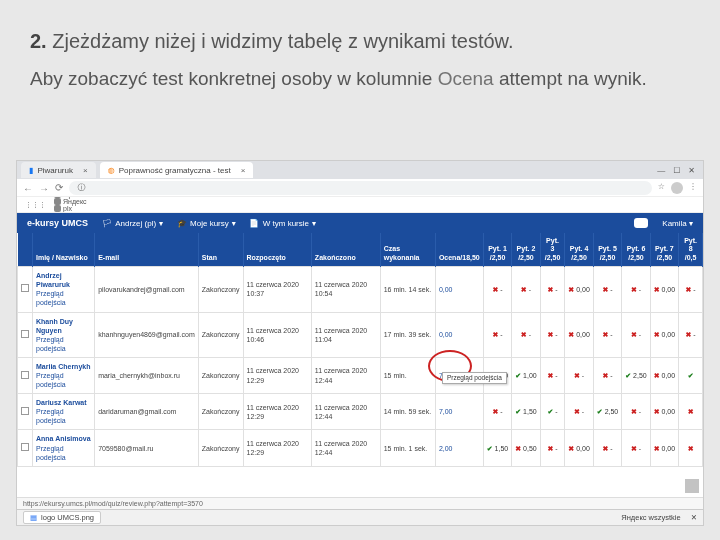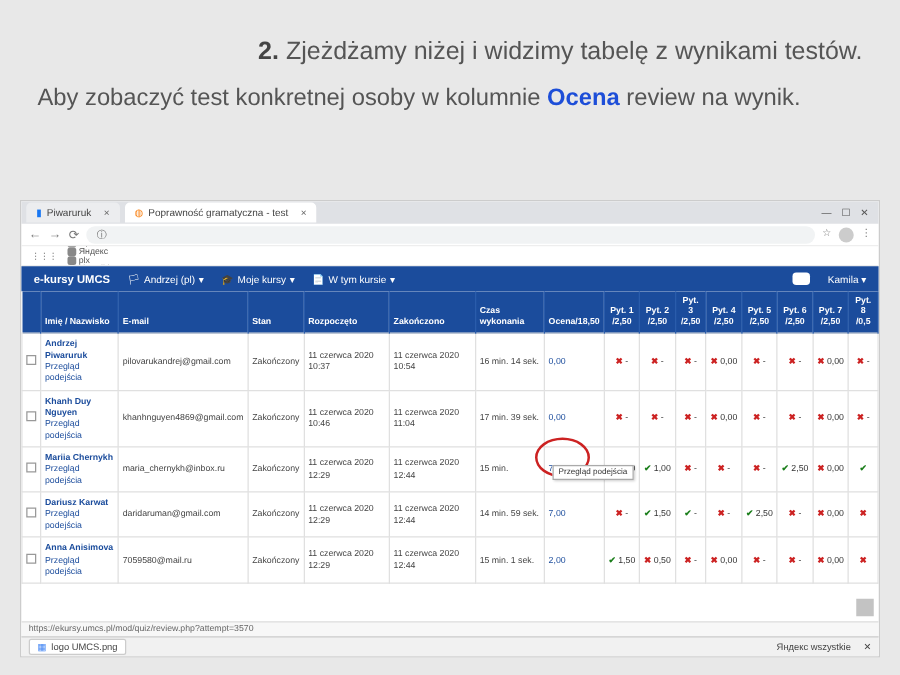--- a/index.html
+++ b/index.html
@@ -1,21 +1,21 @@
 <!DOCTYPE html>
 <html><head>
 <meta charset="utf-8">
 <style>
   * { box-sizing: border-box; margin: 0; padding: 0; }
   body { font-family: Arial, sans-serif; background: #f0f0f0; width: 720px; height: 540px; overflow: hidden; }
   .slide { width: 720px; height: 540px; background: #e8e8e8; position: relative; }
-  .heading { padding: 28px 30px 8px 30px; font-size: 20px; color: #555; line-height: 1.35; text-align: right; }
+  .heading { padding: 28px 30px 8px 30px; font-size: 20px; color: #555; line-height: 1.35; }
   .heading strong { font-weight: bold; color: #444; }
   .subtext { padding: 4px 30px 10px 30px; font-size: 19px; color: #555; line-height: 1.3; }
-  .subtext .hl { color: #1d4ed8; font-weight: bold; }
+  .subtext .hl { color: #737373; font-weight: normal; }
   .browser { position: absolute; left: 16px; right: 16px; top: 160px; bottom: 14px; background: #fff; border: 1px solid #ccc; font-size: 8px; overflow: hidden; }
   
   .tabbar { height: 18px; background: #dfe1e5; display: flex; align-items: center; }
   .tab { height: 16px; background: #fff; border-radius: 4px 4px 0 0; margin-left: 4px; padding: 0 8px; display: flex; align-items: center; gap: 4px; color: #444; position: relative; }
   .tab.inactive { background: rgba(255,255,255,0.4); }
   .tab .x { margin-left: 6px; color: #666; }
   .win-controls { margin-left: auto; display: flex; gap: 8px; padding-right: 8px; color: #555; }
   
   .addrbar { height: 18px; display: flex; align-items: center; padding: 0 6px; gap: 6px; border-bottom: 1px solid #eee; }
   .nav-ico { color: #777; font-size: 10px; }
@@ -58,21 +58,21 @@
   .scroll-hint { position: absolute; right: 4px; bottom: 32px; width: 14px; height: 14px; background: #888; opacity: 0.5; }
 </style>
 </head>
 <body>
 
 <div class="slide">
   <div class="heading">
     <strong>2.</strong><span> Zjeżdżamy niżej i widzimy tabelę z wynikami testów.</span>
   </div>
   <div class="subtext">
-    <span>Aby zobaczyć test konkretnej osoby w kolumnie </span><span class="hl">Ocena</span><span> review na wynik.</span>
+    <span>Aby zobaczyć test konkretnej osoby w kolumnie </span><span class="hl">Ocena</span><span> attempt na wynik.</span>
   </div>
 
   <div class="browser">
 
     <div class="tabbar">
       <div class="tab inactive">
         <span style="color:#1877f2">▮</span>
         <span>Piwaruruk</span>
         <span class="x" title="✕">×</span>
       </div>

